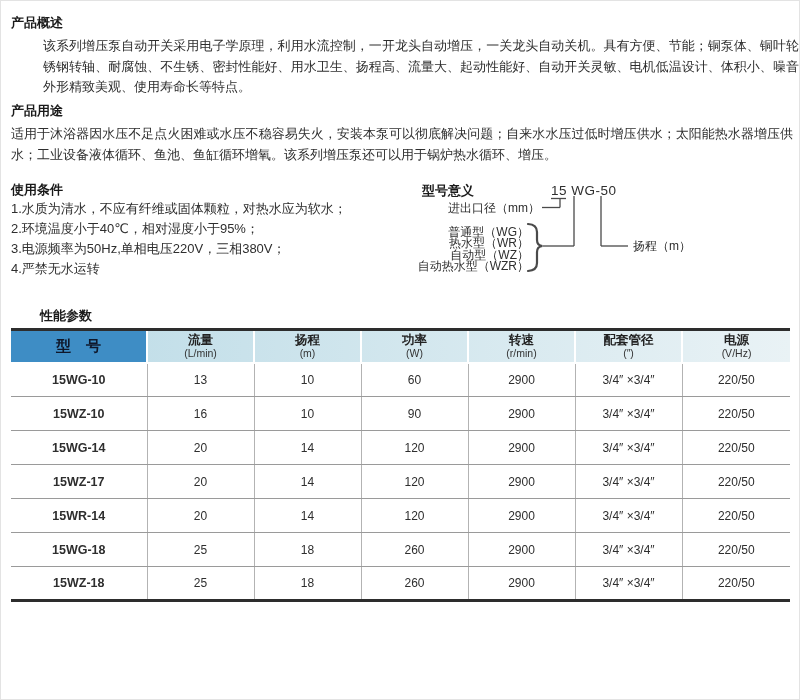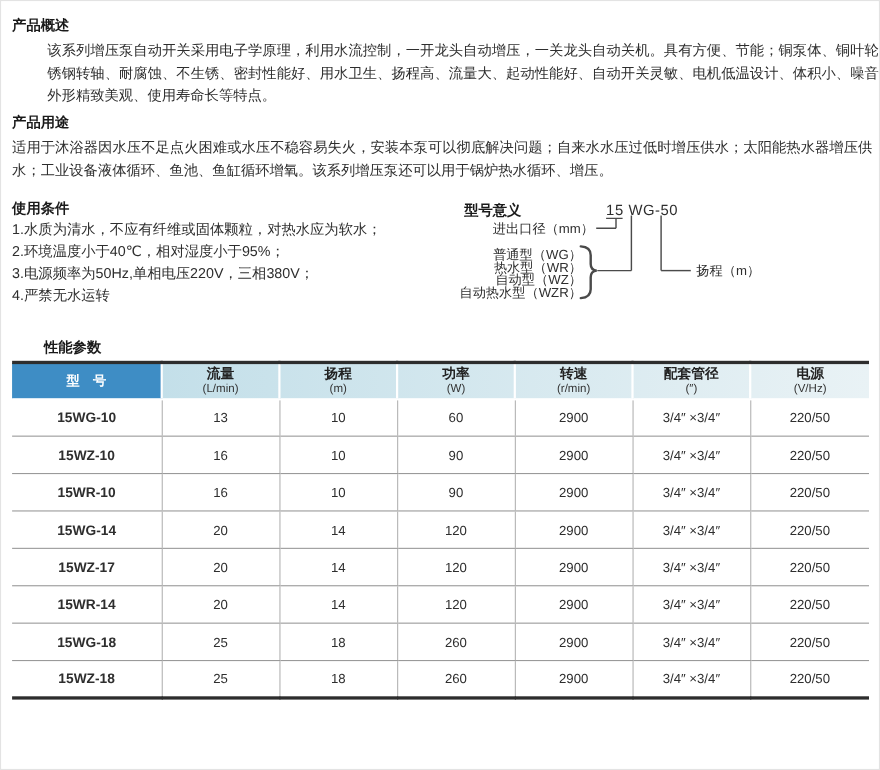--- a/index.html
+++ b/index.html
@@ -38,21 +38,21 @@
   }
   table.perf thead tr{
     background:linear-gradient(to right,var(--th-grad-start) 130px,var(--th-grad-end) 100%);
   }
   table.perf th{
     height:33px;border-bottom:2px solid #ffffff;border-left:2px solid #ffffff;
     font-weight:bold;text-align:center;vertical-align:middle;padding:0;
   }
   table.perf th:first-child{border-left:none;}
   table.perf th.model-col{
-    background:var(--blue);color:#ffffff;font-size:12px;white-space:pre;
+    background:var(--blue);color:#0f172a;font-size:15px;white-space:pre;
   }
   table.perf th .h-name{display:block;font-size:12.5px;line-height:14px;color:#222;}
   table.perf th .h-unit{display:block;font-size:10.5px;line-height:12px;font-weight:normal;color:#333;}
   table.perf td{
     height:34px;text-align:center;vertical-align:middle;
     font-size:12px;color:#2e2e2e;background:#fff;
     border-bottom:1px solid var(--row-line);
     border-left:1px solid var(--col-line);
     padding:0;
   }
@@ -158,29 +158,20 @@
   <tr>
     <td>15WZ-10</td>
     <td>16</td>
     <td>10</td>
     <td>90</td>
     <td>2900</td>
     <td>3/4″ ×3/4″</td>
     <td>220/50</td>
   </tr>
 
-  <tr>
-    <td>15WR-10</td>
-    <td>16</td>
-    <td>10</td>
-    <td>90</td>
-    <td>2900</td>
-    <td>3/4″ ×3/4″</td>
-    <td>220/50</td>
-  </tr>
 
   <tr>
     <td>15WG-14</td>
     <td>20</td>
     <td>14</td>
     <td>120</td>
     <td>2900</td>
     <td>3/4″ ×3/4″</td>
     <td>220/50</td>
   </tr>

